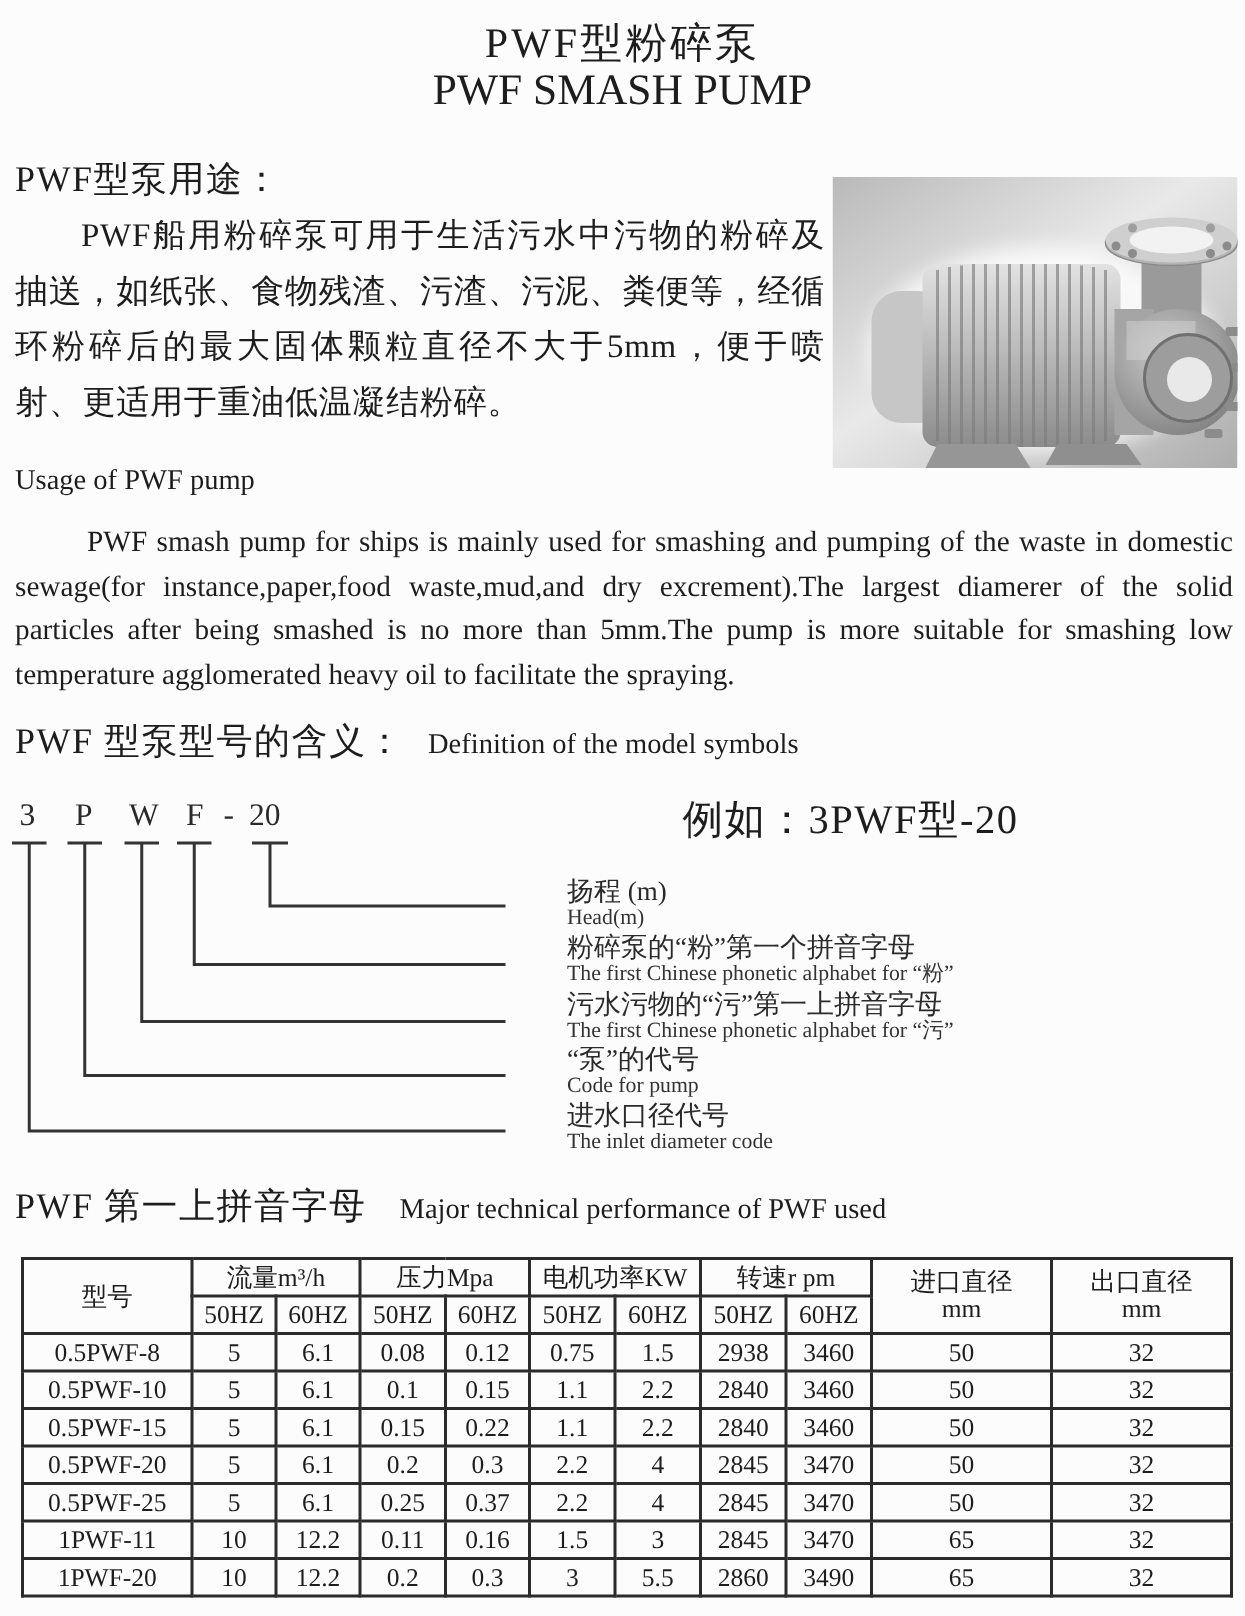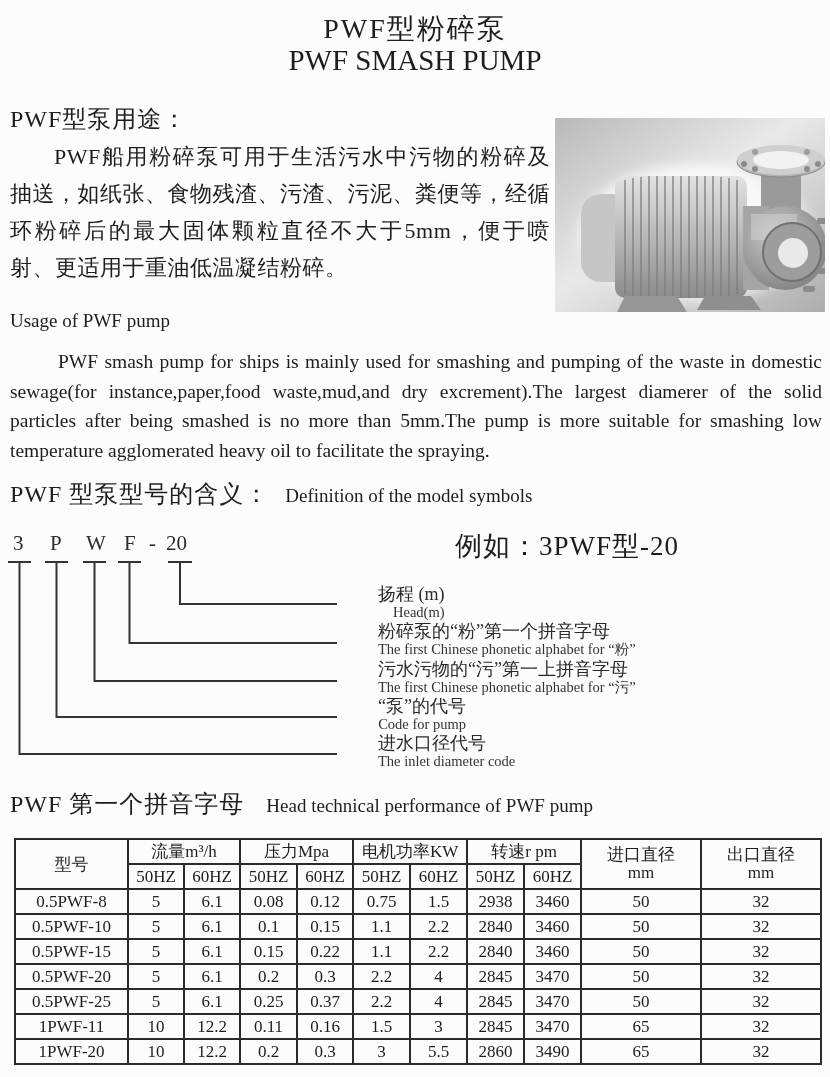--- a/index.html
+++ b/index.html
@@ -34,21 +34,21 @@
   .def-heading { top: 478px; left: 10px; white-space: nowrap; }
   .def-heading .zh { font-size: 24px; letter-spacing: 1px; margin-top: 44px; }
   .def-heading .en { font-size: 19px; margin-left: 16px; }
 
   .diagram { top: 528px; left: 0; width: 830px; height: 262px; }
   .diagram svg.lines { position: absolute; top: 0; left: 0; }
   .code-char { position: absolute; top: 3px; font-size: 21px; color: #2a2a2a; }
   .example { position: absolute; top: 0px; left: 455px; font-size: 27px; letter-spacing: 1px; }
   .diag-label { position: absolute; left: 345px; white-space: nowrap; margin-left: 33px; }
   .diag-label .zh { font-size: 18px; line-height: 20px; color: #2a2a2a; }
-  .diag-label .en { font-size: 14.5px; line-height: 16px; color: #333; text-align: right; }
+  .diag-label .en { font-size: 14.5px; line-height: 16px; color: #333; }
 
   .perf-heading { top: 788px; left: 10px; white-space: nowrap; }
   .perf-heading .zh { font-size: 24px; letter-spacing: 1px; }
   .perf-heading .en { font-size: 19px; margin-left: 22px; }
 
   .spec-table {
     position: absolute; top: 838px; left: 14px;
     border-collapse: collapse; table-layout: fixed;
     width: 806px;
   }
@@ -185,21 +185,21 @@
     <div class="zh">“泵”的代号</div>
     <div class="en">Code for pump</div>
   </div>
   <div class="diag-label" style="top:205px">
     <div class="zh">进水口径代号</div>
     <div class="en">The inlet diameter code</div>
   </div>
 </div>
 
 <div class="abs perf-heading">
-  <span class="zh">PWF 第一个拼音字母</span><span class="en">Head technical performance of PWF pump</span>
+  <span class="zh">PWF 第一上拼音字母</span><span class="en">Major technical performance of PWF used</span>
 </div>
 
 <table class="spec-table">
   <colgroup>
     <col style="width:113px">
     <col style="width:56px">
       <col style="width:56px">
     <col style="width:57px">
       <col style="width:56px">
     <col style="width:57px">

